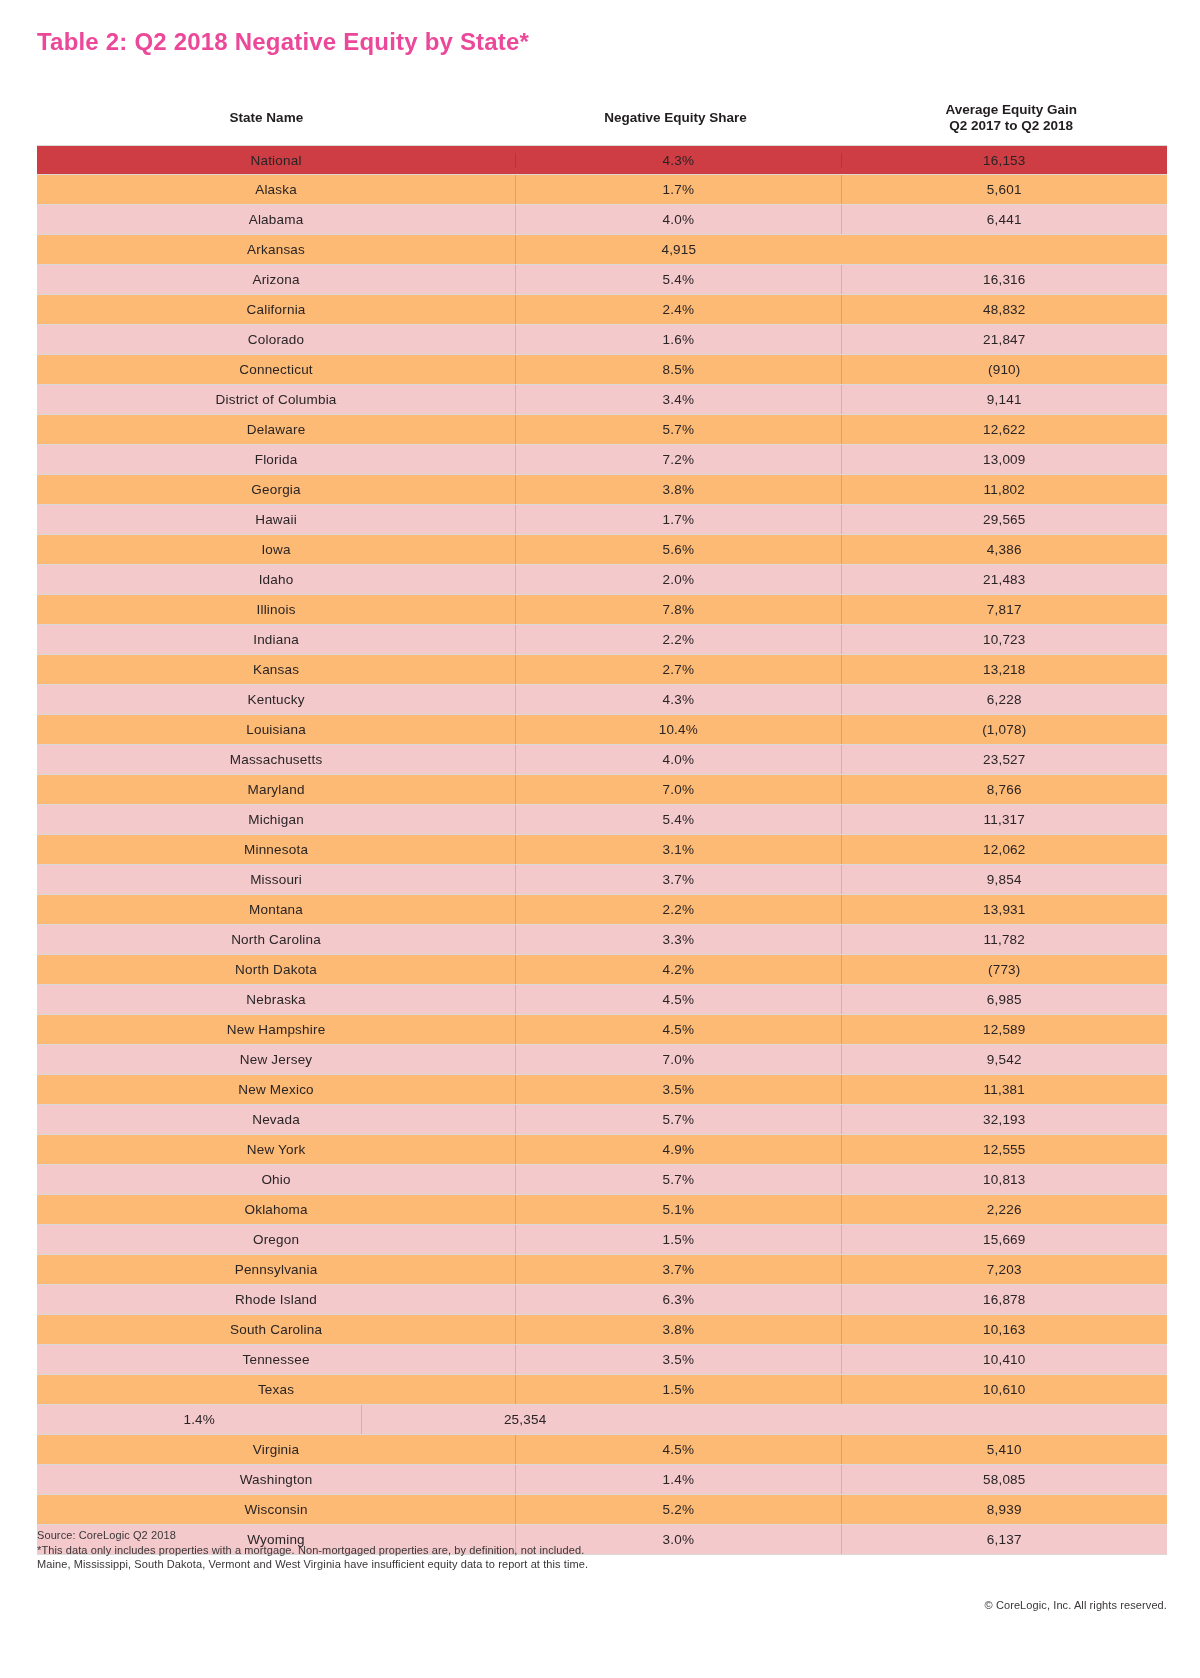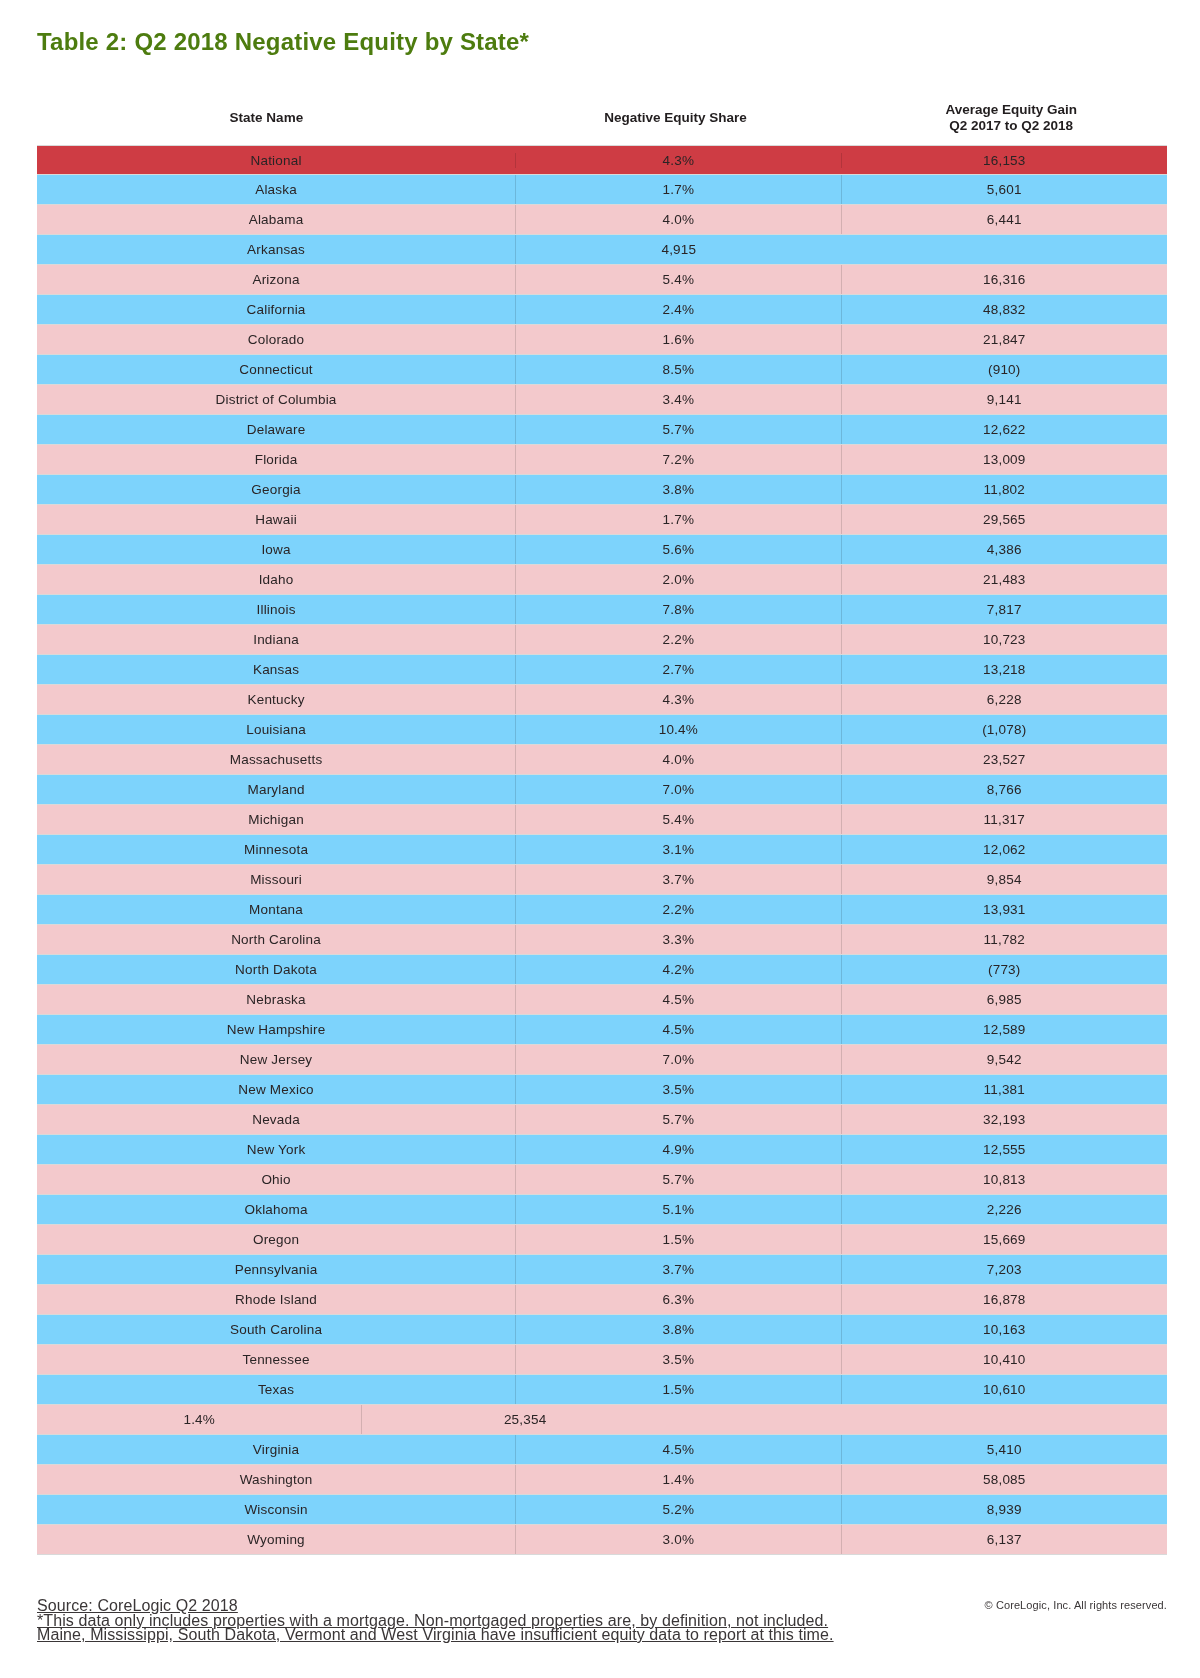--- a/index.html
+++ b/index.html
@@ -13,53 +13,53 @@
   body{
     width:1200px;height:1678px;
     font-family:"Liberation Sans", sans-serif;
     color:var(--text);
     -webkit-font-smoothing:antialiased;
   }
   .page{position:relative;width:1200px;height:1678px;overflow:hidden;background:#fff;}
 
   .title{
     position:absolute;left:37px;top:28px;margin:0;
-    font-size:24px;font-weight:700;color:#4d7c0f;letter-spacing:.2px;text-align:center;
+    font-size:24px;font-weight:700;color:#ec4899;letter-spacing:.2px;text-align:center;
   }
 
   .table{position:absolute;left:37px;top:90px;width:1130px;}
 
   .thead{display:flex;height:55px;align-items:center;gap:24px;}
   .th{
     font-weight:700;font-size:13.5px;line-height:16px;
     text-align:center;color:#221e1f;
     display:flex;flex-direction:column;align-items:center;justify-content:center;
     box-sizing:border-box;
   }
 
   .tr{
     display:flex;height:30px;box-sizing:border-box;
     border-bottom:1px solid var(--border);
-    background:#7dd3fc;font-size:13.5px;
+    background:#fdba74;font-size:13.5px;
   }
   .tbody .tr:first-child{border-top:1px solid var(--border);align-items:center;}
   .tr.shaded{background:var(--shaded-row);}
   .tr.national{background:var(--national-row);}
   .td{
     display:flex;align-items:center;justify-content:center;
     box-sizing:border-box;text-align:center;letter-spacing:.2px;
   }
   .col-state{width:42.4%;}
   .col-share{width:28.8%;}
   .col-gain{width:28.8%;}
   .tr .col-state,.tr .col-share{border-right:1px solid var(--divider);}
 
   .footnotes{
-    position:absolute;left:37px;top:1599px;
-    font-size:16px;line-height:14.5px;color:#3a3637;letter-spacing:.1px;text-decoration:underline;
+    position:absolute;left:37px;top:1528px;
+    font-size:11px;line-height:14.5px;color:#3a3637;letter-spacing:.1px;
   }
   .copyright{
     position:absolute;right:33px;top:1599px;
     font-size:11px;color:#3a3637;letter-spacing:.1px;text-align:right;
   }
 </style>
 </head>
 <body>
 
 <div class="page">

